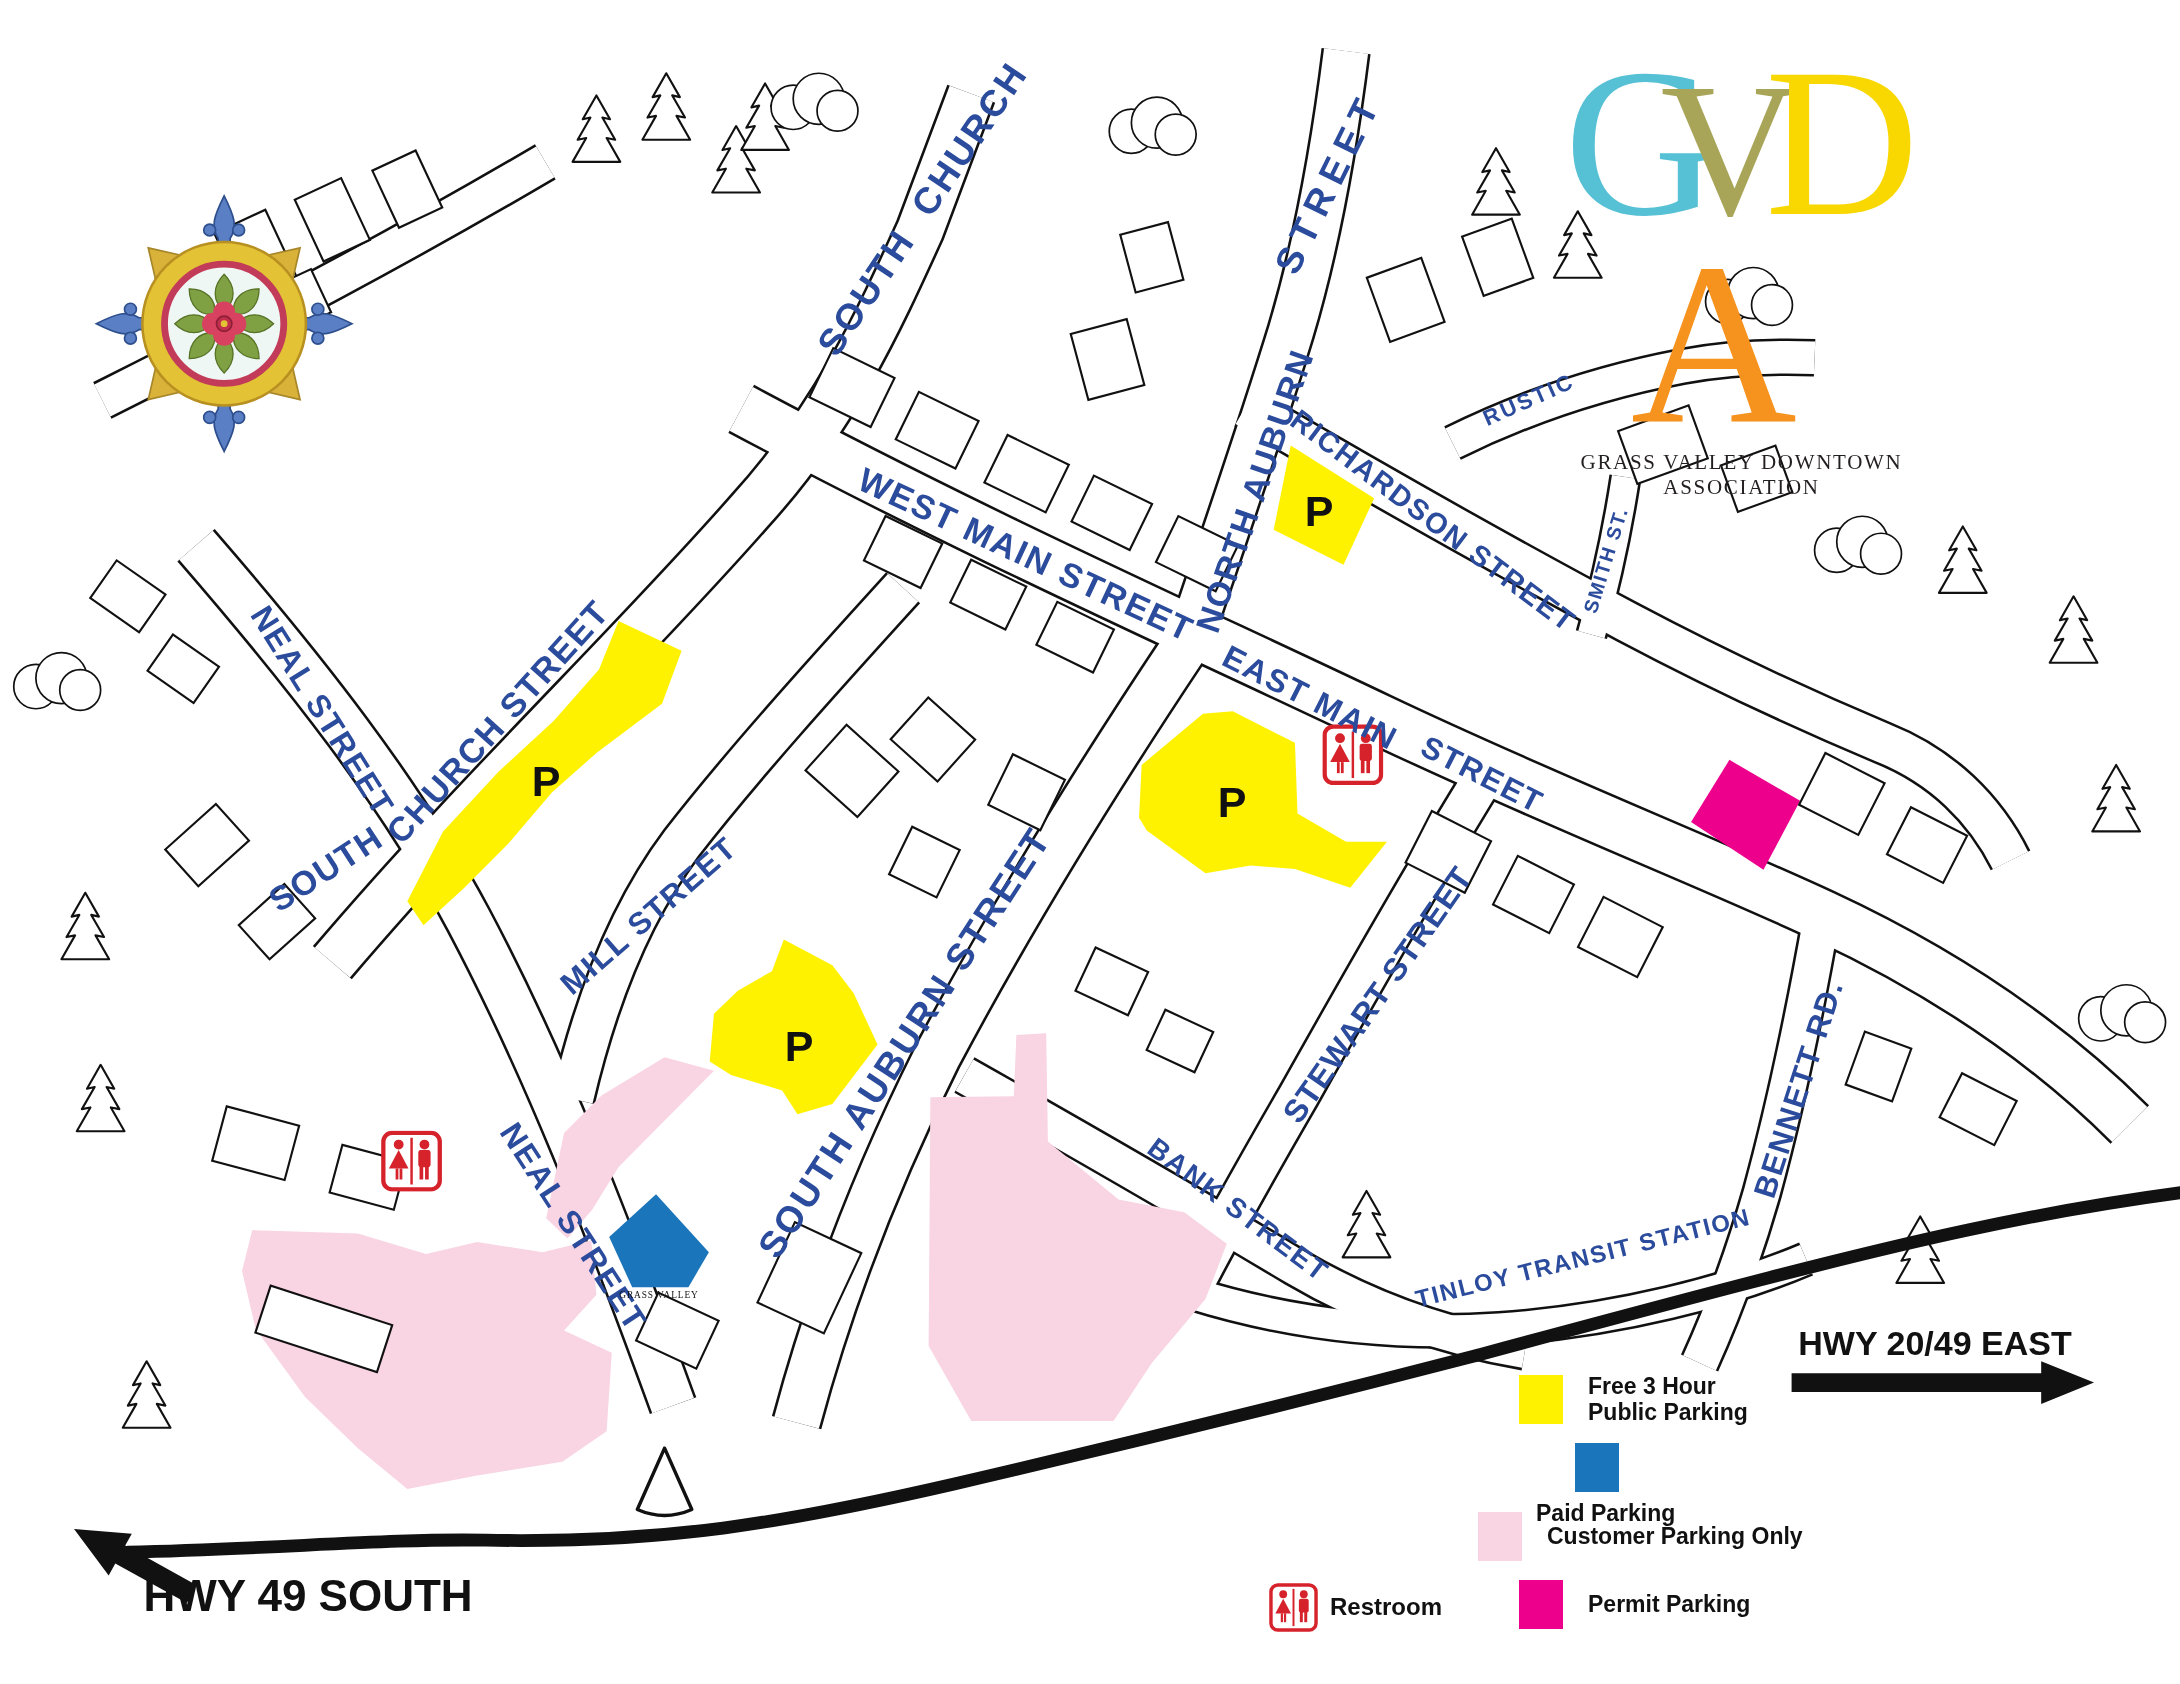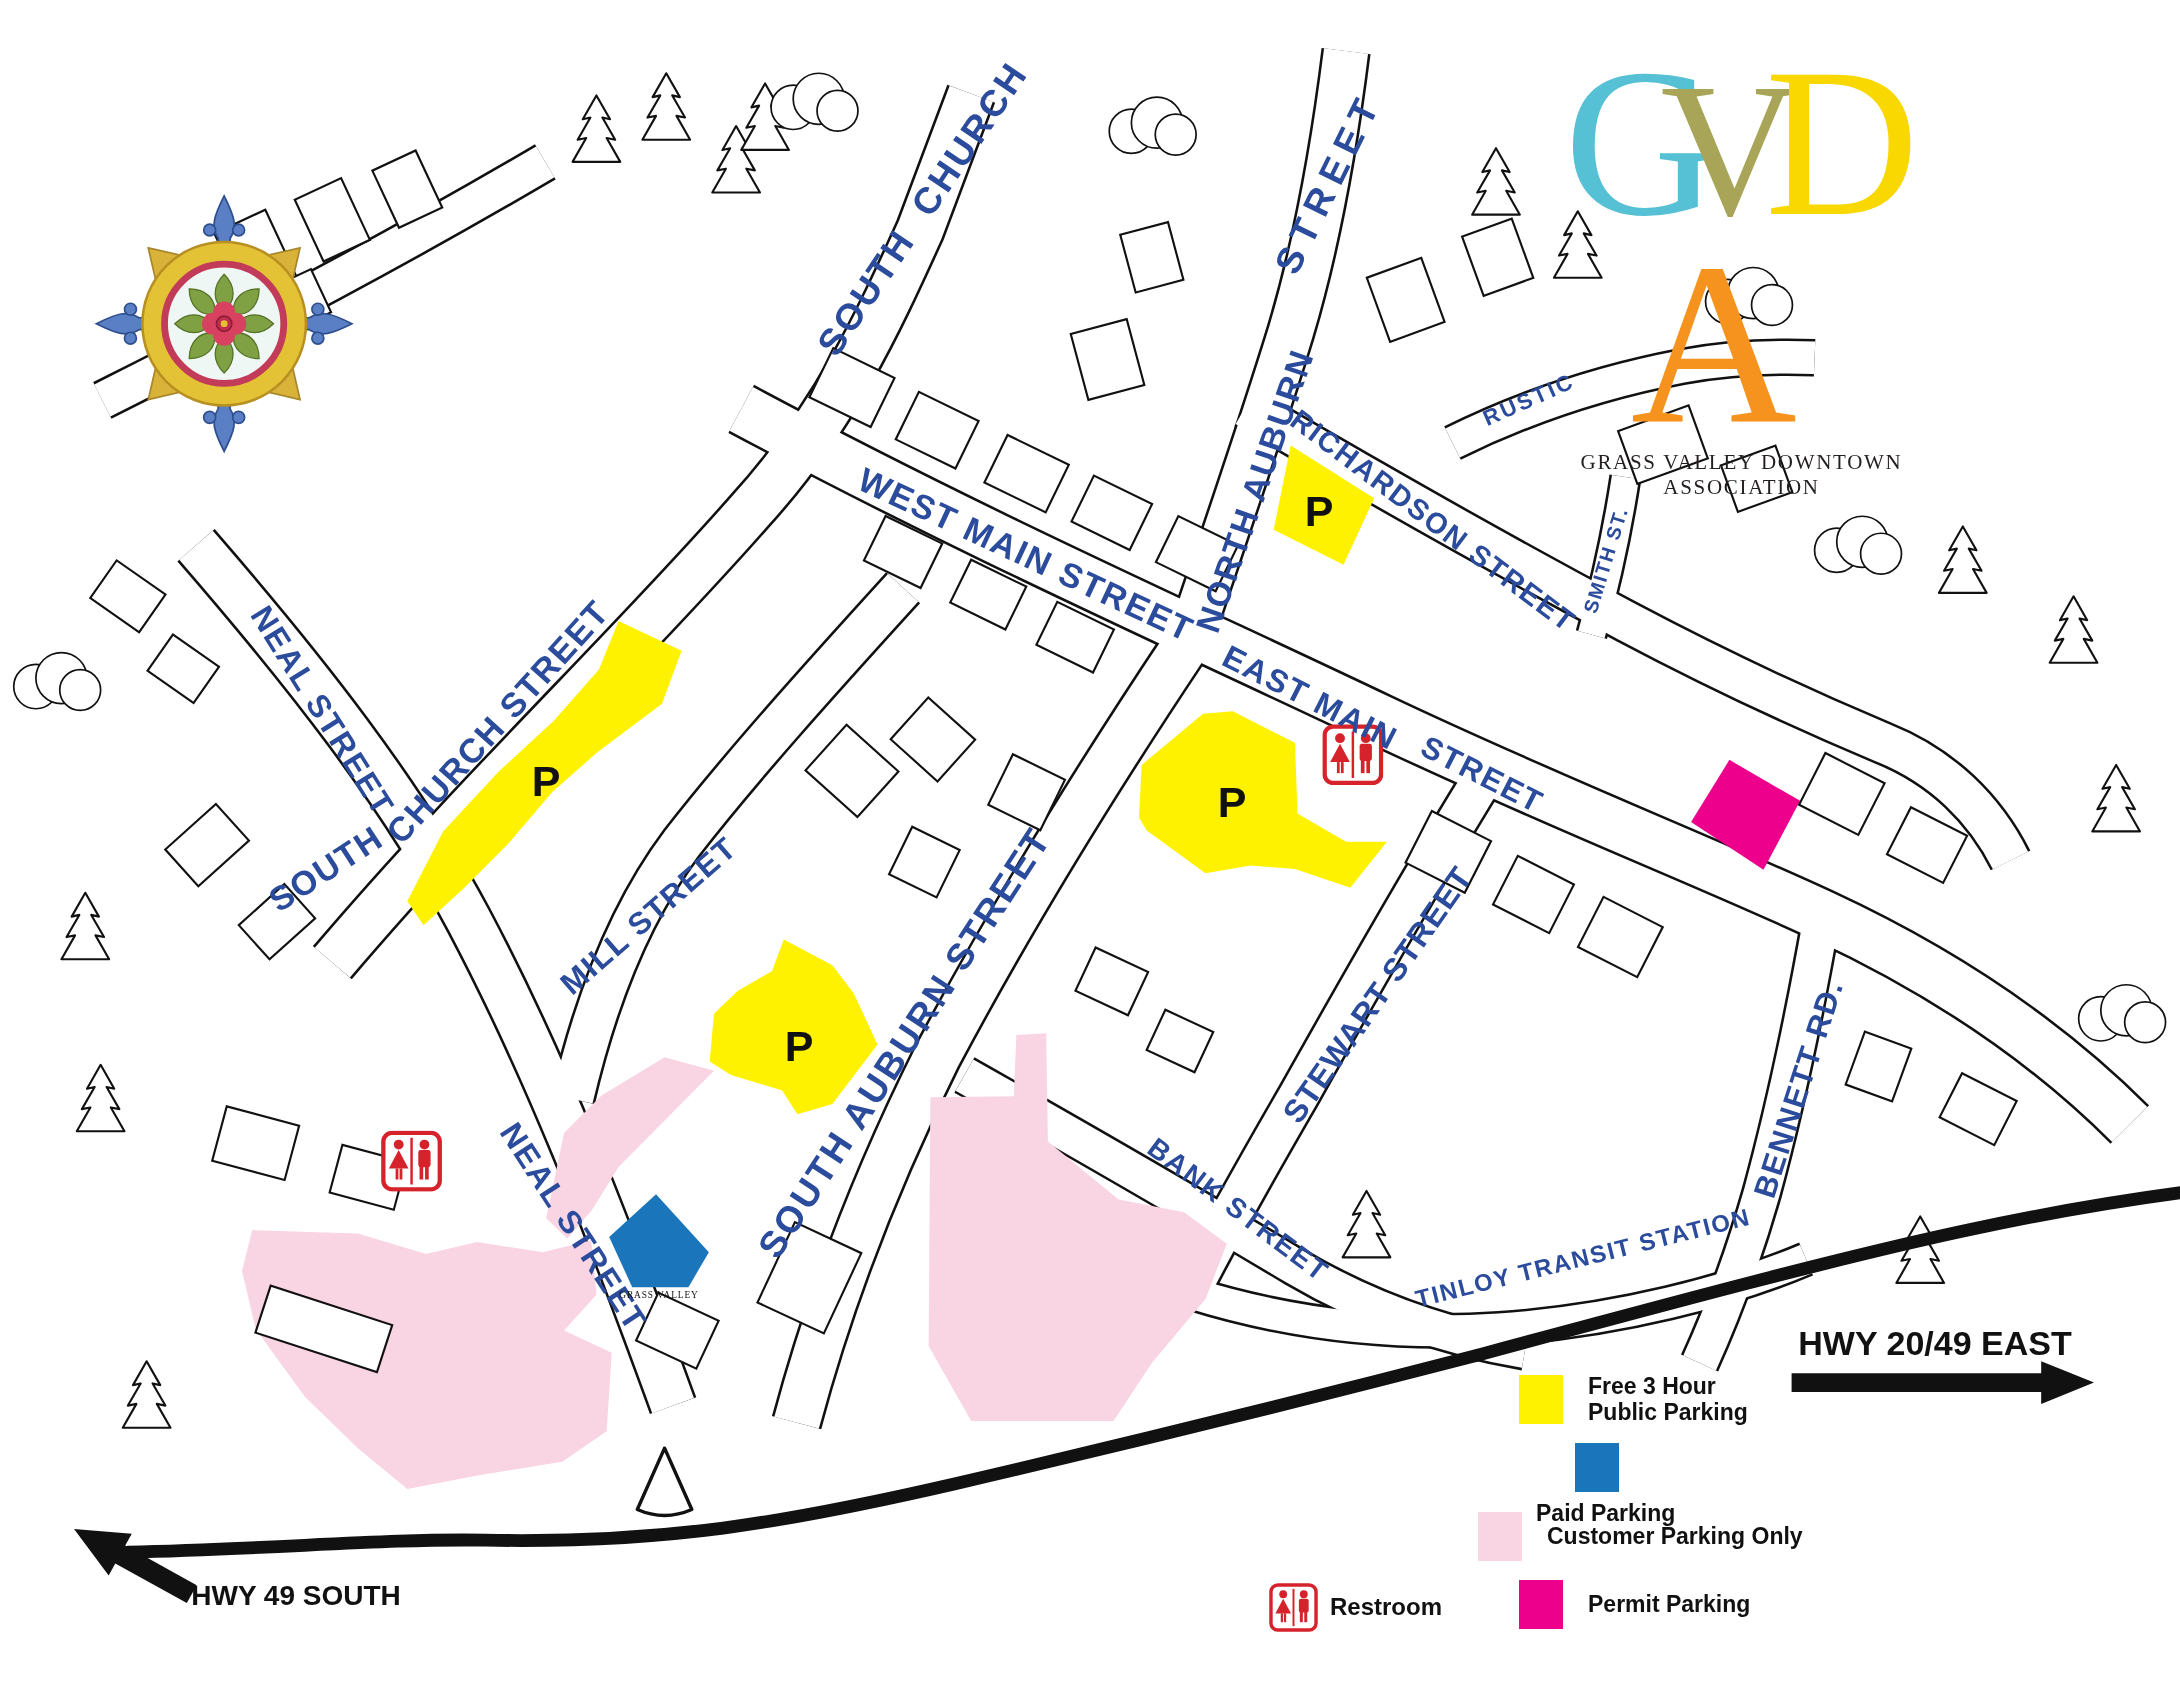--- a/index.html
+++ b/index.html
@@ -263,21 +263,21 @@
   <div class="st" style="left: 1583px; top: 1258px; font-size: 24px; letter-spacing: 1.7px; transform: translate(-50%, -50%) rotate(-14deg); color: rgb(43, 75, 156);">TINLOY TRANSIT STATION</div>
 
   <div class="pmark" style="left:546px;top:781px;">P</div>
   <div class="pmark" style="left:1319px;top:511px;">P</div>
   <div class="pmark" style="left:1232px;top:802px;">P</div>
   <div class="pmark" style="left:799px;top:1046px;">P</div>
 
   <div class="tiny-sign" style="left:659px;top:1295px;">GRASS VALLEY</div>
 
   <div class="hwy" style="left:1935px;top:1343px;font-size:34px;transform:translate(-50%,-50%);">HWY 20/49 EAST</div>
-  <div class="hwy" style="left:296px;top:1596px;font-size:28px;transform:translate(-50%,-50%);text-align:center;">HWY 49 SOUTH</div>
+  <div class="hwy" style="left:308px;top:1596px;font-size:44px;transform:translate(-50%,-50%);text-align:center;">HWY 49 SOUTH</div>
 
   <div id="logo">
     <div class="letters">
       <span class="lg-g" style="color: rgb(86, 193, 213);">G</span><span class="lg-v" style="color: rgb(168, 165, 88);">V</span><span class="lg-d" style="color: rgb(248, 216, 0);">D</span><span class="lg-a" style="color: rgb(246, 146, 30);">A</span>
     </div>
     <div class="tagline">GRASS VALLEY DOWNTOWN ASSOCIATION</div>
   </div>
 
   <div>
     <div class="leg-row" style="left:1519px;top:1373px;">

